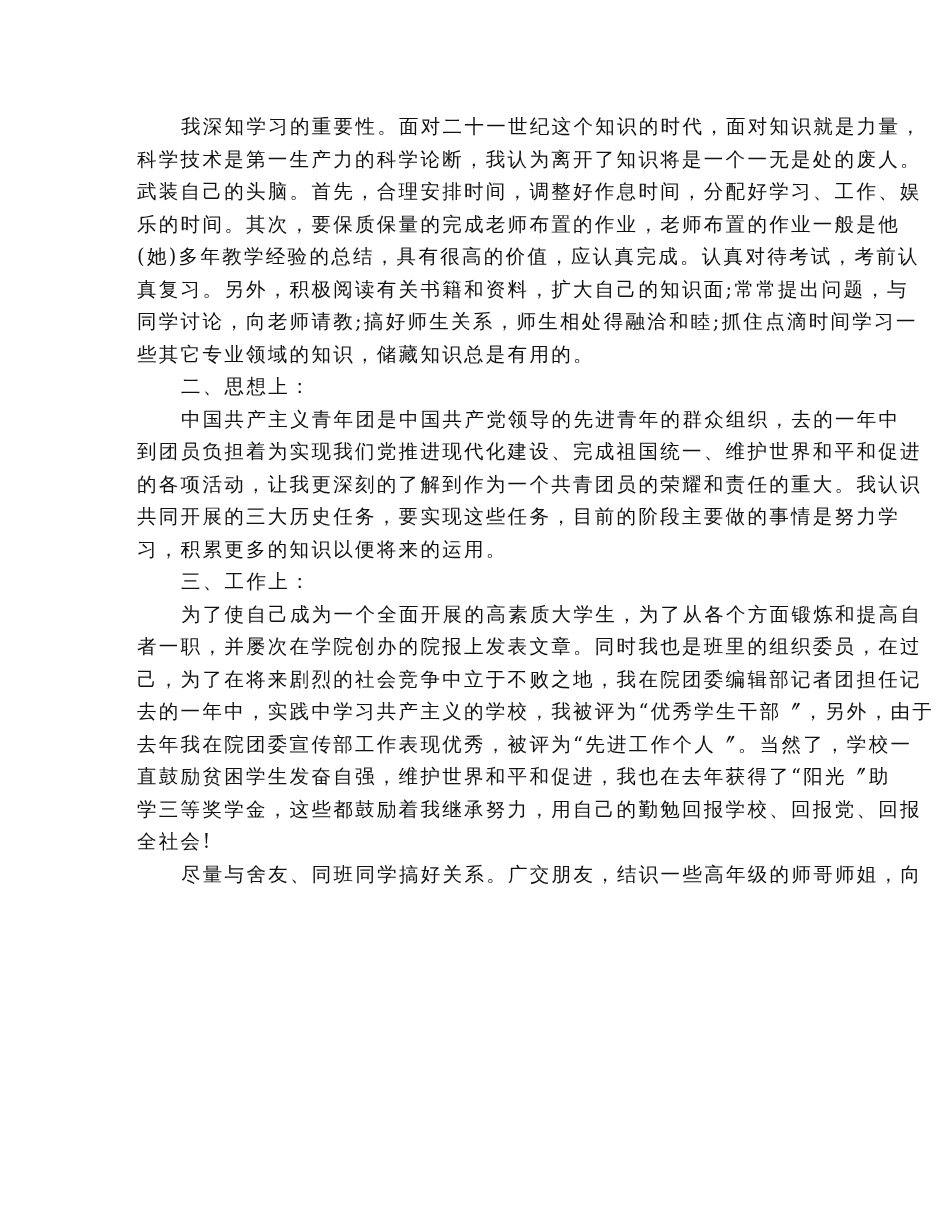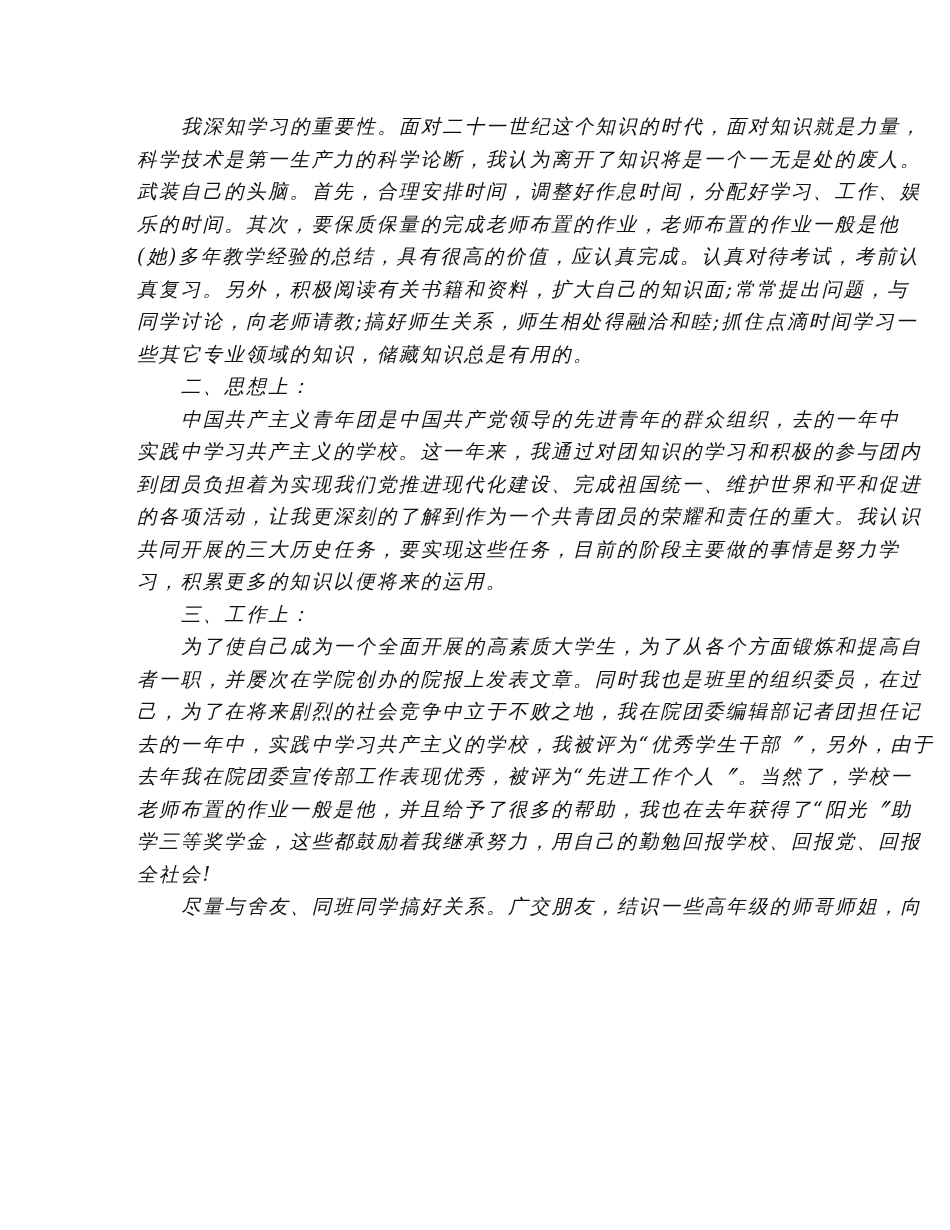--- a/index.html
+++ b/index.html
@@ -20,48 +20,46 @@
       left: 137px;
       top: 111px;
       width: 662px;
     }
     .line {
       height: 32.5px;
       line-height: 32.5px;
       font-size: 19.5px;
       white-space: nowrap;
       letter-spacing: 2.3px;
-      font-style: italic;
     }
     .indent {
       padding-left: 44px;
     }
   </style>
 </head>
 <body>
 
 <div class="page">
   <div class="line indent">我深知学习的重要性。面对二十一世纪这个知识的时代，面对知识就是力量，</div>
   <div class="line">科学技术是第一生产力的科学论断，我认为离开了知识将是一个一无是处的废人。</div>
   <div class="line">武装自己的头脑。首先，合理安排时间，调整好作息时间，分配好学习、工作、娱</div>
   <div class="line">乐的时间。其次，要保质保量的完成老师布置的作业，老师布置的作业一般是他</div>
   <div class="line">(她)多年教学经验的总结，具有很高的价值，应认真完成。认真对待考试，考前认</div>
   <div class="line">真复习。另外，积极阅读有关书籍和资料，扩大自己的知识面;常常提出问题，与</div>
   <div class="line">同学讨论，向老师请教;搞好师生关系，师生相处得融洽和睦;抓住点滴时间学习一</div>
   <div class="line">些其它专业领域的知识，储藏知识总是有用的。</div>
   <div class="line indent">二、思想上：</div>
   <div class="line indent">中国共产主义青年团是中国共产党领导的先进青年的群众组织，去的一年中</div>
-  <div class="line">实践中学习共产主义的学校。这一年来，我通过对团知识的学习和积极的参与团内</div>
   <div class="line">到团员负担着为实现我们党推进现代化建设、完成祖国统一、维护世界和平和促进</div>
   <div class="line">的各项活动，让我更深刻的了解到作为一个共青团员的荣耀和责任的重大。我认识</div>
   <div class="line">共同开展的三大历史任务，要实现这些任务，目前的阶段主要做的事情是努力学</div>
   <div class="line">习，积累更多的知识以便将来的运用。</div>
   <div class="line indent">三、工作上：</div>
   <div class="line indent">为了使自己成为一个全面开展的高素质大学生，为了从各个方面锻炼和提高自</div>
   <div class="line">者一职，并屡次在学院创办的院报上发表文章。同时我也是班里的组织委员，在过</div>
   <div class="line">己，为了在将来剧烈的社会竞争中立于不败之地，我在院团委编辑部记者团担任记</div>
   <div class="line">去的一年中，实践中学习共产主义的学校，我被评为“优秀学生干部〞，另外，由于</div>
   <div class="line">去年我在院团委宣传部工作表现优秀，被评为“先进工作个人〞。当然了，学校一</div>
-  <div class="line">老师布置的作业一般是他，并且给予了很多的帮助，我也在去年获得了“阳光〞助</div>
+  <div class="line">直鼓励贫困学生发奋自强，维护世界和平和促进，我也在去年获得了“阳光〞助</div>
   <div class="line">学三等奖学金，这些都鼓励着我继承努力，用自己的勤勉回报学校、回报党、回报</div>
   <div class="line">全社会!</div>
   <div class="line indent">尽量与舍友、同班同学搞好关系。广交朋友，结识一些高年级的师哥师姐，向</div>
 </div>
 
 </body></html>

